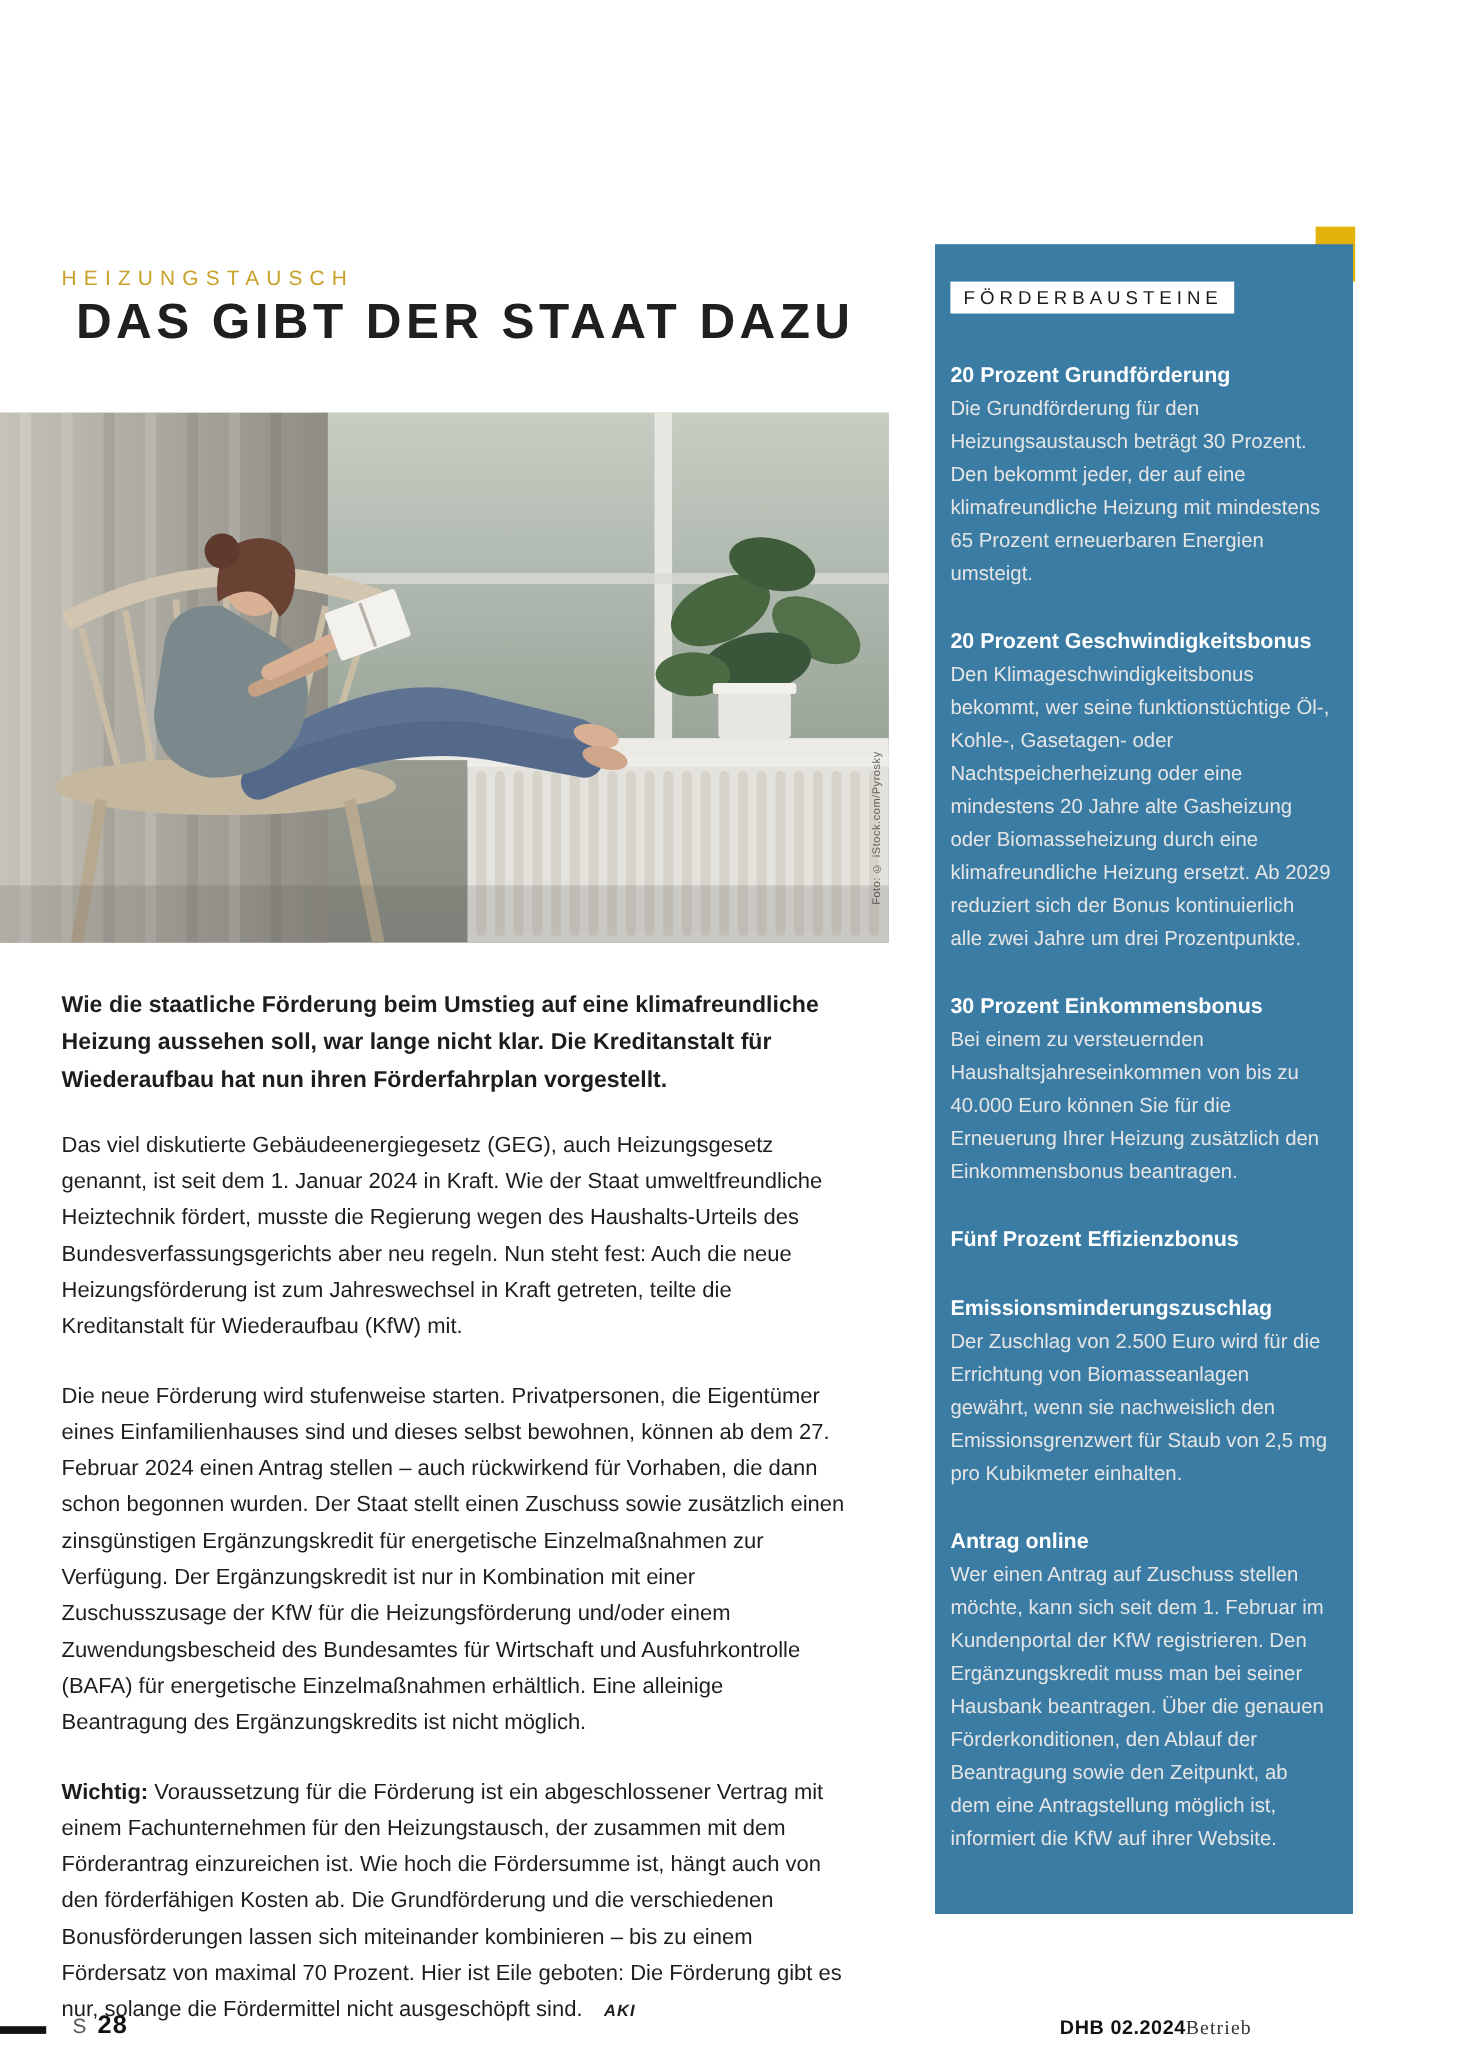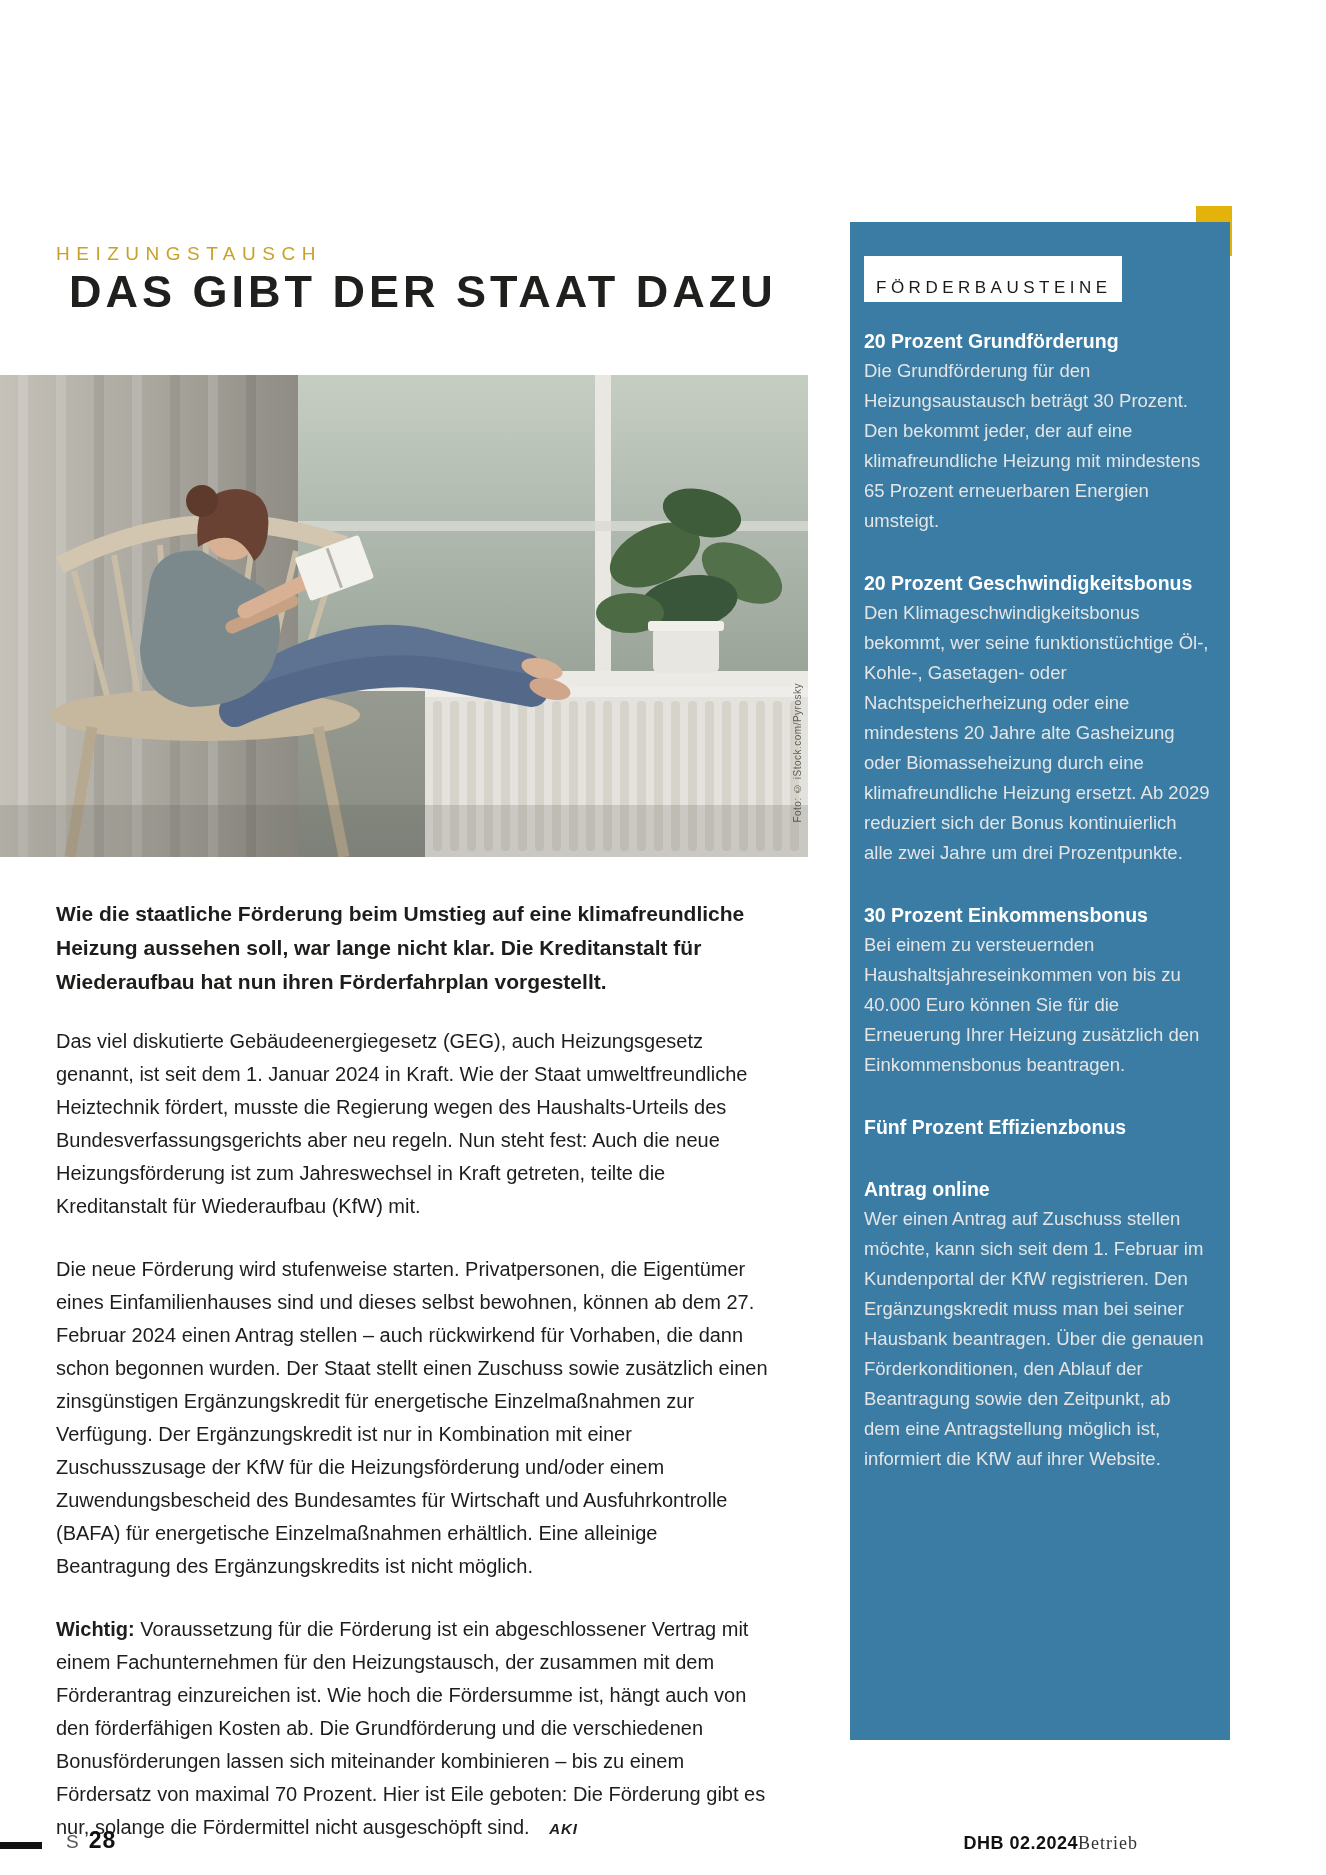--- a/index.html
+++ b/index.html
@@ -38,21 +38,21 @@
 
   
   .corner-square { position:absolute; left:1196px; top:206px; width:48px; height:50px; background:#E3B30B; }
   .sidebar {
     position:absolute; left:850px; top:222px; width:380px; height:1518px;
     background:#3A7CA4; box-sizing:border-box; z-index:1;
   }
   .sidebar-header {
     position:absolute; left:14px; top:34px; display:inline-block;
     background:#ffffff; color:#1a1a18;
-    font-size:17px; letter-spacing:4.5px; padding:22px 10px 4px 12px; font-weight:400;
+    font-size:17px; letter-spacing:4.5px; padding:5px 10px 4px 12px; font-weight:400;
     white-space:nowrap;
   }
   .sidebar-sections { position:absolute; left:14px; top:104px; width:346px; }
   .sb-section { margin:0 0 32px 0; }
   .sb-title { margin:0; font-size:19.5px; font-weight:700; line-height:30px; color:#ffffff; }
   .sb-body  { margin:0; font-size:18.5px; line-height:30px; color:#e5e5e5; }
 
   
   .footer-dash { position:absolute; left:0; top:1842px; width:42px; height:7px; background:#121212; }
   .footer-left { position:absolute; left:66px; top:1827px; display:flex; align-items:baseline; gap:9px; }
@@ -201,20 +201,24 @@
         <p class="sb-body">Den Klimageschwindigkeitsbonus bekommt, wer seine funktionstüchtige Öl-, Kohle-, Gasetagen- oder Nachtspeicherheizung oder eine mindestens 20 Jahre alte Gasheizung oder Biomasseheizung durch eine klimafreundliche Heizung ersetzt. Ab 2029 reduziert sich der Bonus kontinuierlich alle zwei Jahre um drei Prozentpunkte.</p>
       </div>
       <div class="sb-section">
         <h3 class="sb-title">30 Prozent Einkommensbonus</h3>
         <p class="sb-body">Bei einem zu versteuernden Haushaltsjahreseinkommen von bis zu 40.000 Euro können Sie für die Erneuerung Ihrer Heizung zusätzlich den Einkommensbonus beantragen.</p>
       </div>
       <div class="sb-section">
         <h3 class="sb-title">Fünf Prozent Effizienzbonus</h3>
       </div>
       <div class="sb-section">
+        <h3 class="sb-title">Emissionsminderungszuschlag</h3>
+        <p class="sb-body">Der Zuschlag von 2.500 Euro wird für die Errichtung von Biomasseanlagen gewährt, wenn sie nachweislich den Emissionsgrenzwert für Staub von 2,5 mg pro Kubikmeter einhalten.</p>
+      </div>
+      <div class="sb-section">
         <h3 class="sb-title">Antrag online</h3>
         <p class="sb-body">Wer einen Antrag auf Zuschuss stellen möchte, kann sich seit dem 1. Februar im Kundenportal der KfW registrieren. Den Ergänzungskredit muss man bei seiner Hausbank beantragen. Über die genauen Förderkonditionen, den Ablauf der Beantragung sowie den Zeitpunkt, ab dem eine Antragstellung möglich ist, informiert die KfW auf ihrer Website.</p>
       </div>
     </div>
   </aside>
 
   <div class="footer-dash"></div>
   <div class="footer-left">
     <span class="page-label">S</span>
     <span class="page-number">28</span>

